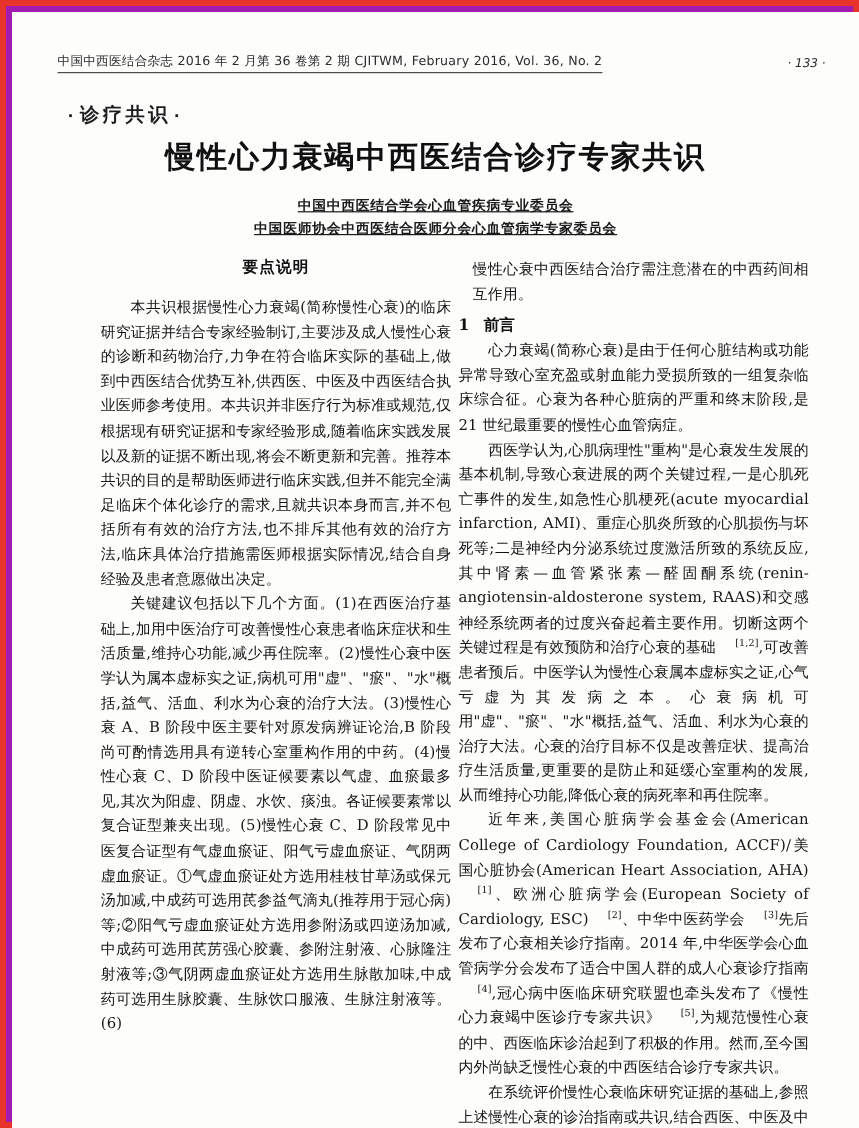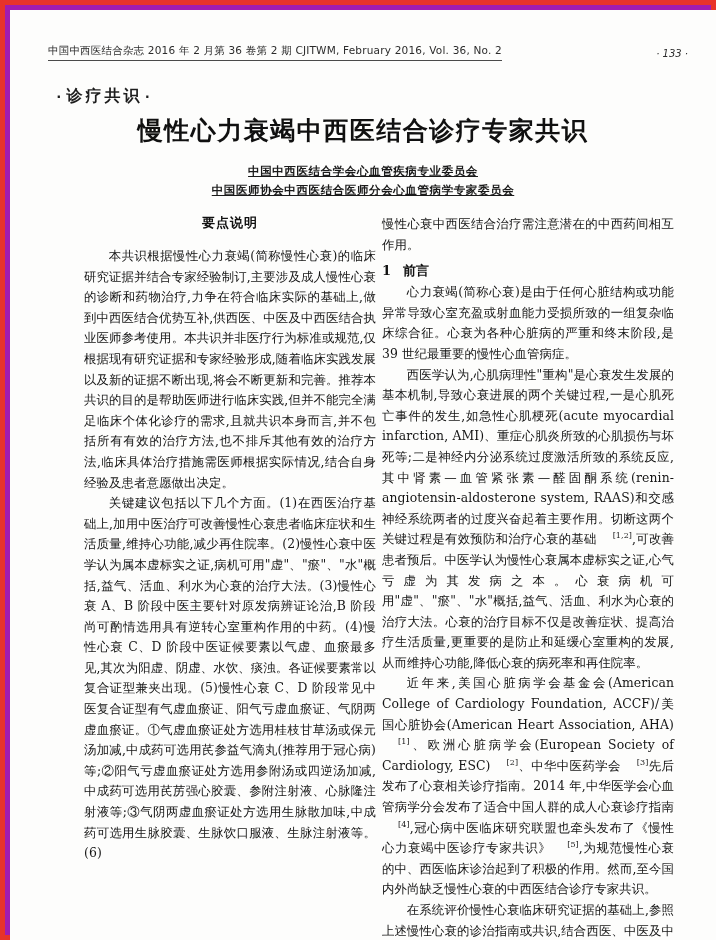--- a/index.html
+++ b/index.html
@@ -197,27 +197,27 @@
 
     <div class="columns">
 
       <div class="col col-left">
         <div class="section-head">要点说明</div>
         <p class="body">本共识根据慢性心力衰竭(简称慢性心衰)的临床研究证据并结合专家经验制订,主要涉及成人慢性心衰的诊断和药物治疗,力争在符合临床实际的基础上,做到中西医结合优势互补,供西医、中医及中西医结合执业医师参考使用。本共识并非医疗行为标准或规范,仅根据现有研究证据和专家经验形成,随着临床实践发展以及新的证据不断出现,将会不断更新和完善。推荐本共识的目的是帮助医师进行临床实践,但并不能完全满足临床个体化诊疗的需求,且就共识本身而言,并不包括所有有效的治疗方法,也不排斥其他有效的治疗方法,临床具体治疗措施需医师根据实际情况,结合自身经验及患者意愿做出决定。</p>
         <p class="body">关键建议包括以下几个方面。(1)在西医治疗基础上,加用中医治疗可改善慢性心衰患者临床症状和生活质量,维持心功能,减少再住院率。(2)慢性心衰中医学认为属本虚标实之证,病机可用"虚"、"瘀"、"水"概括,益气、活血、利水为心衰的治疗大法。(3)慢性心衰 A、B 阶段中医主要针对原发病辨证论治,B 阶段尚可酌情选用具有逆转心室重构作用的中药。(4)慢性心衰 C、D 阶段中医证候要素以气虚、血瘀最多见,其次为阳虚、阴虚、水饮、痰浊。各证候要素常以复合证型兼夹出现。(5)慢性心衰 C、D 阶段常见中医复合证型有气虚血瘀证、阳气亏虚血瘀证、气阴两虚血瘀证。①气虚血瘀证处方选用桂枝甘草汤或保元汤加减,中成药可选用芪参益气滴丸(推荐用于冠心病)等;②阳气亏虚血瘀证处方选用参附汤或四逆汤加减,中成药可选用芪苈强心胶囊、参附注射液、心脉隆注射液等;③气阴两虚血瘀证处方选用生脉散加味,中成药可选用生脉胶囊、生脉饮口服液、生脉注射液等。(6)</p>
       </div>
 
       <div class="col col-right">
-        <p class="body" style="text-indent:0;">慢性心衰中西医结合治疗需注意潜在的中西药间相互作用。</p>
+        <p class="body" style="text-indent:0;margin-left:12px;">慢性心衰中西医结合治疗需注意潜在的中西药间相互作用。</p>
 
         <div class="section-head left-align">
           <span class="num">1</span><span>前言</span>
         </div>
 
-        <p class="body">心力衰竭(简称心衰)是由于任何心脏结构或功能异常导致心室充盈或射血能力受损所致的一组复杂临床综合征。心衰为各种心脏病的严重和终末阶段,是 39 世纪最重要的慢性心血管病症。</p>
+        <p class="body">心力衰竭(简称心衰)是由于任何心脏结构或功能异常导致心室充盈或射血能力受损所致的一组复杂临床综合征。心衰为各种心脏病的严重和终末阶段,是 21 世纪最重要的慢性心血管病症。</p>
 
         <p class="body"><span>西医学认为,心肌病理性"重构"是心衰发生发展的基本机制,导致心衰进展的两个关键过程,一是心肌死亡事件的发生,如急性心肌梗死(acute myocardial infarction, AMI)、重症心肌炎所致的心肌损伤与坏死等;二是神经内分泌系统过度激活所致的系统反应,其中肾素—血管紧张素—醛固酮系统(renin-angiotensin-aldosterone system, RAAS)和交感神经系统两者的过度兴奋起着主要作用。切断这两个关键过程是有效预防和治疗心衰的基础</span><sup>[1,2]</sup><span>,可改善患者预后。中医学认为慢性心衰属本虚标实之证,心气亏虚为其发病之本。心衰病机可用"虚"、"瘀"、"水"概括,益气、活血、利水为心衰的治疗大法。心衰的治疗目标不仅是改善症状、提高治疗生活质量,更重要的是防止和延缓心室重构的发展,从而维持心功能,降低心衰的病死率和再住院率。</span></p>
 
         <p class="body"><span>近年来,美国心脏病学会基金会(American College of Cardiology Foundation, ACCF)/美国心脏协会(American Heart Association, AHA)</span><sup>[1]</sup><span>、欧洲心脏病学会(European Society of Cardiology, ESC)</span><sup>[2]</sup><span>、中华中医药学会</span><sup>[3]</sup><span>先后发布了心衰相关诊疗指南。2014 年,中华医学会心血管病学分会发布了适合中国人群的成人心衰诊疗指南</span><sup>[4]</sup><span>,冠心病中医临床研究联盟也牵头发布了《慢性心力衰竭中医诊疗专家共识》</span><sup>[5]</sup><span>,为规范慢性心衰的中、西医临床诊治起到了积极的作用。然而,至今国内外尚缺乏慢性心衰的中西医结合诊疗专家共识。</span></p>
 
         <p class="body">在系统评价慢性心衰临床研究证据的基础上,参照上述慢性心衰的诊治指南或共识,结合西医、中医及中西医结合心脏病专家的临床经验,本共识以病证结</p>
       </div>
     </div>
 
 

